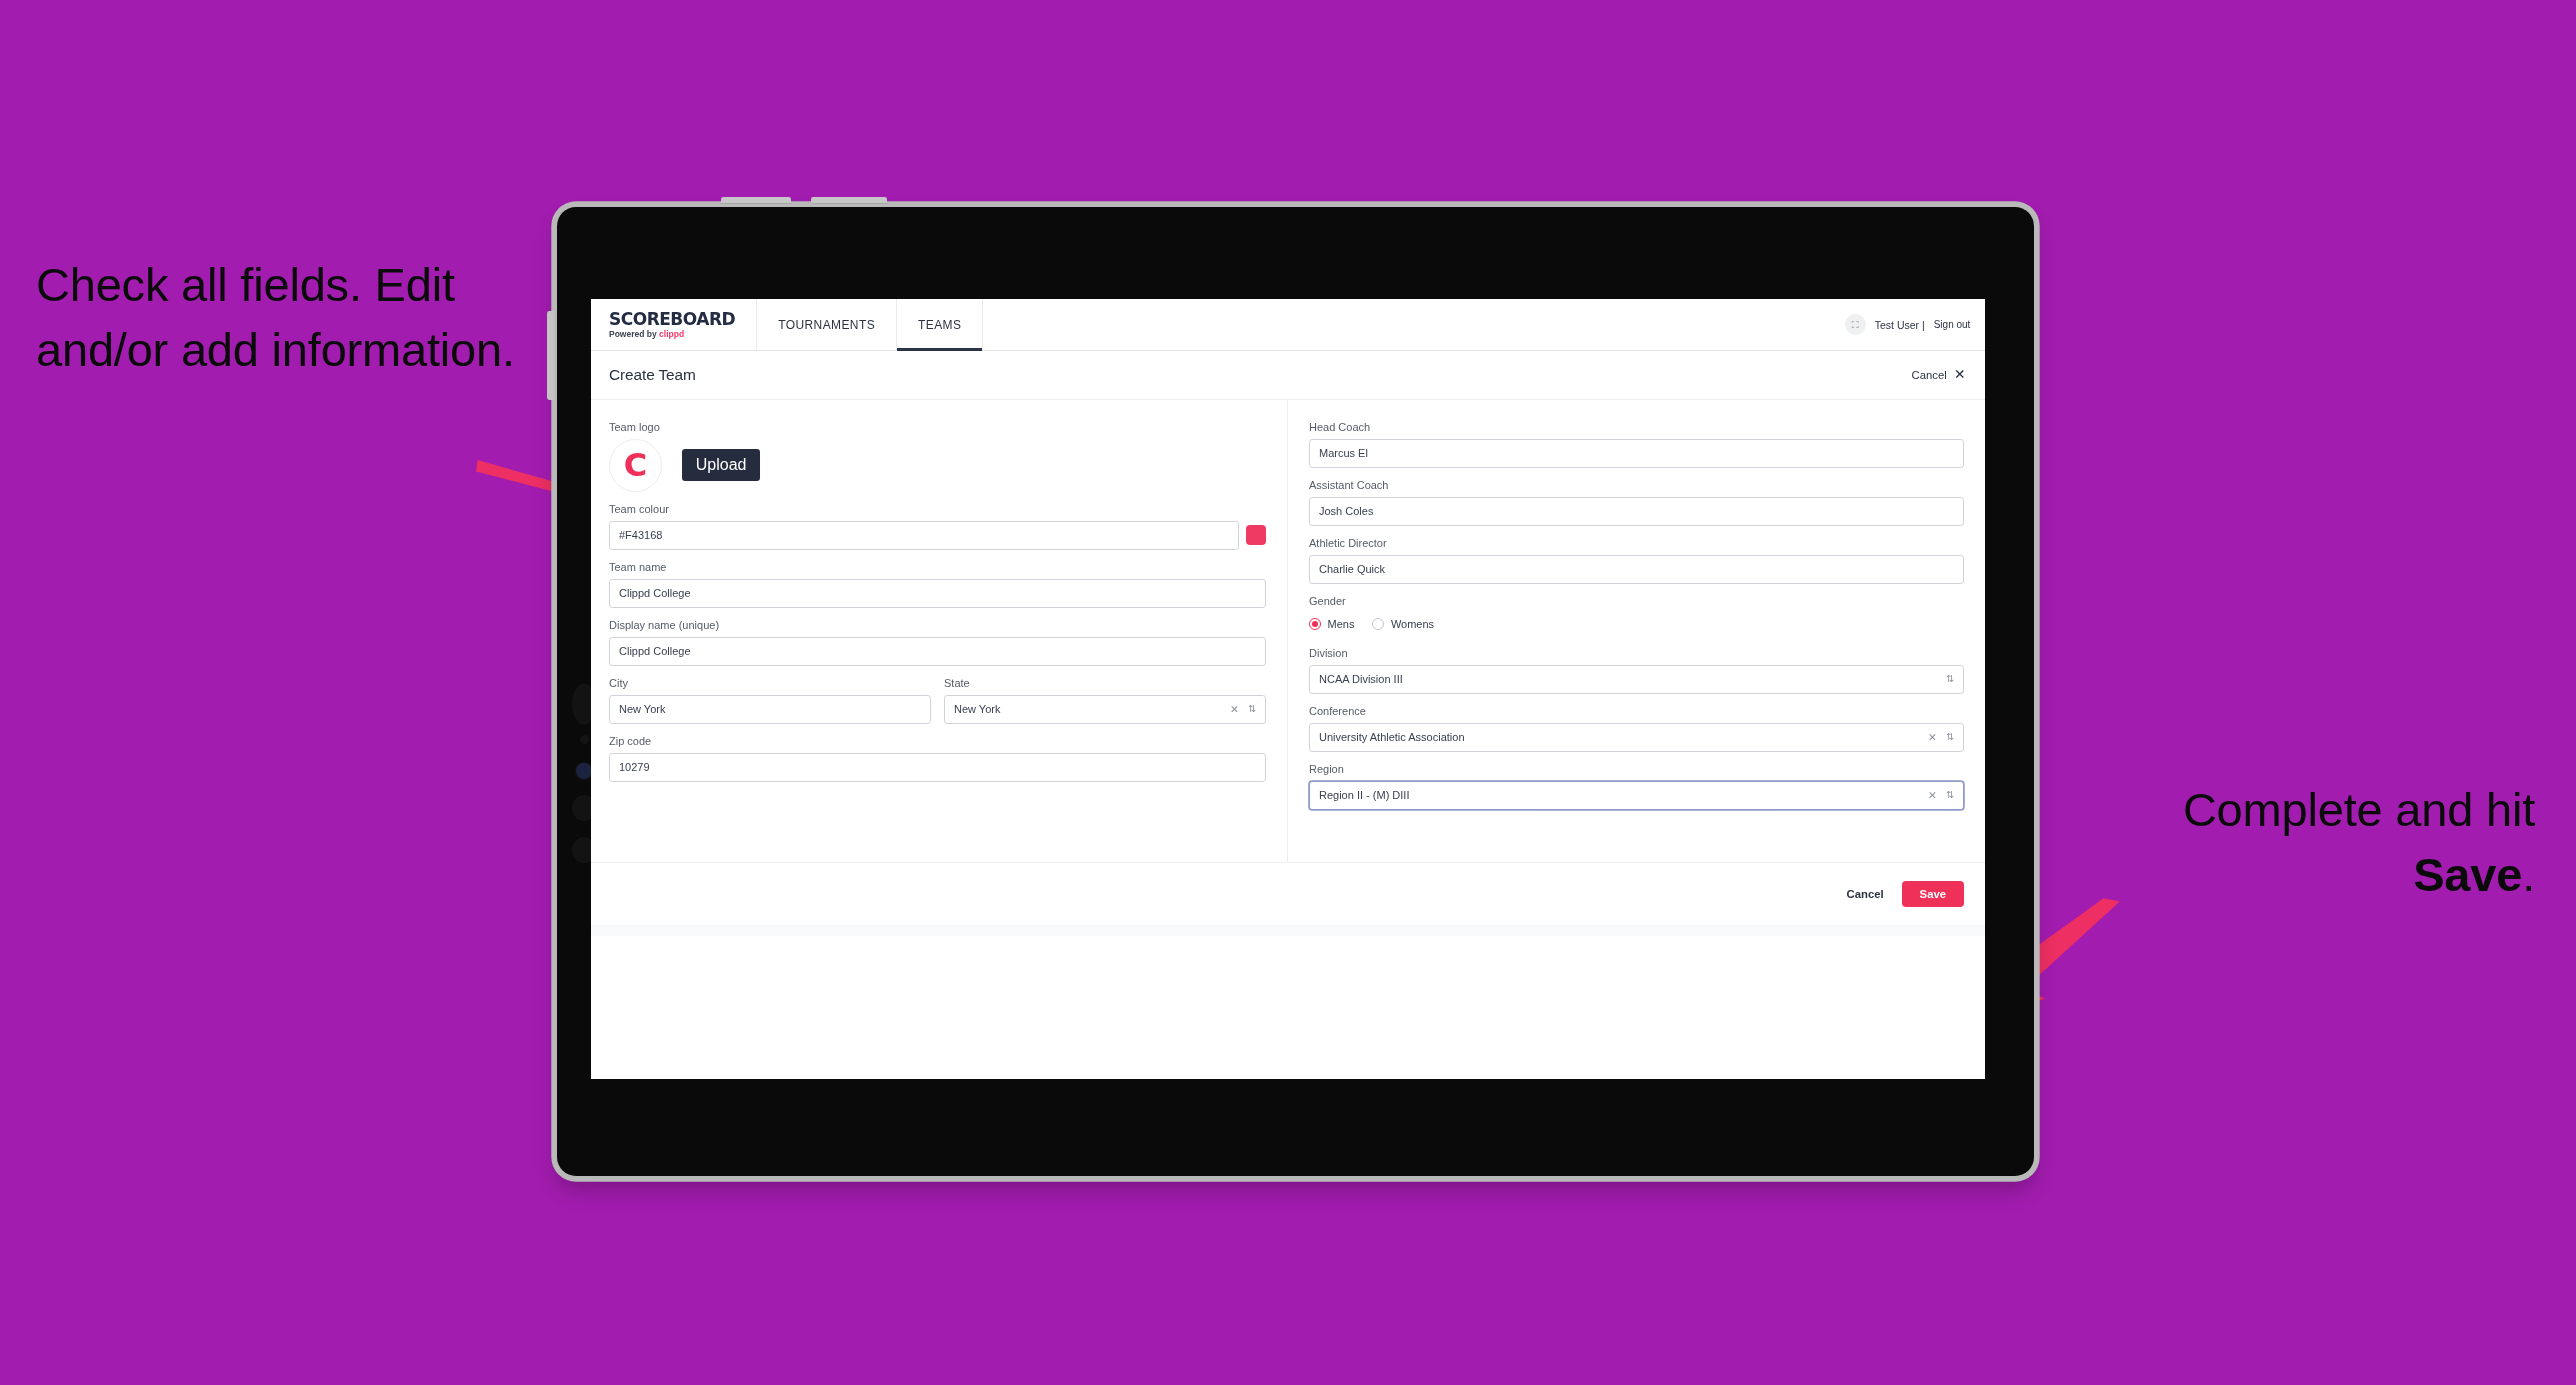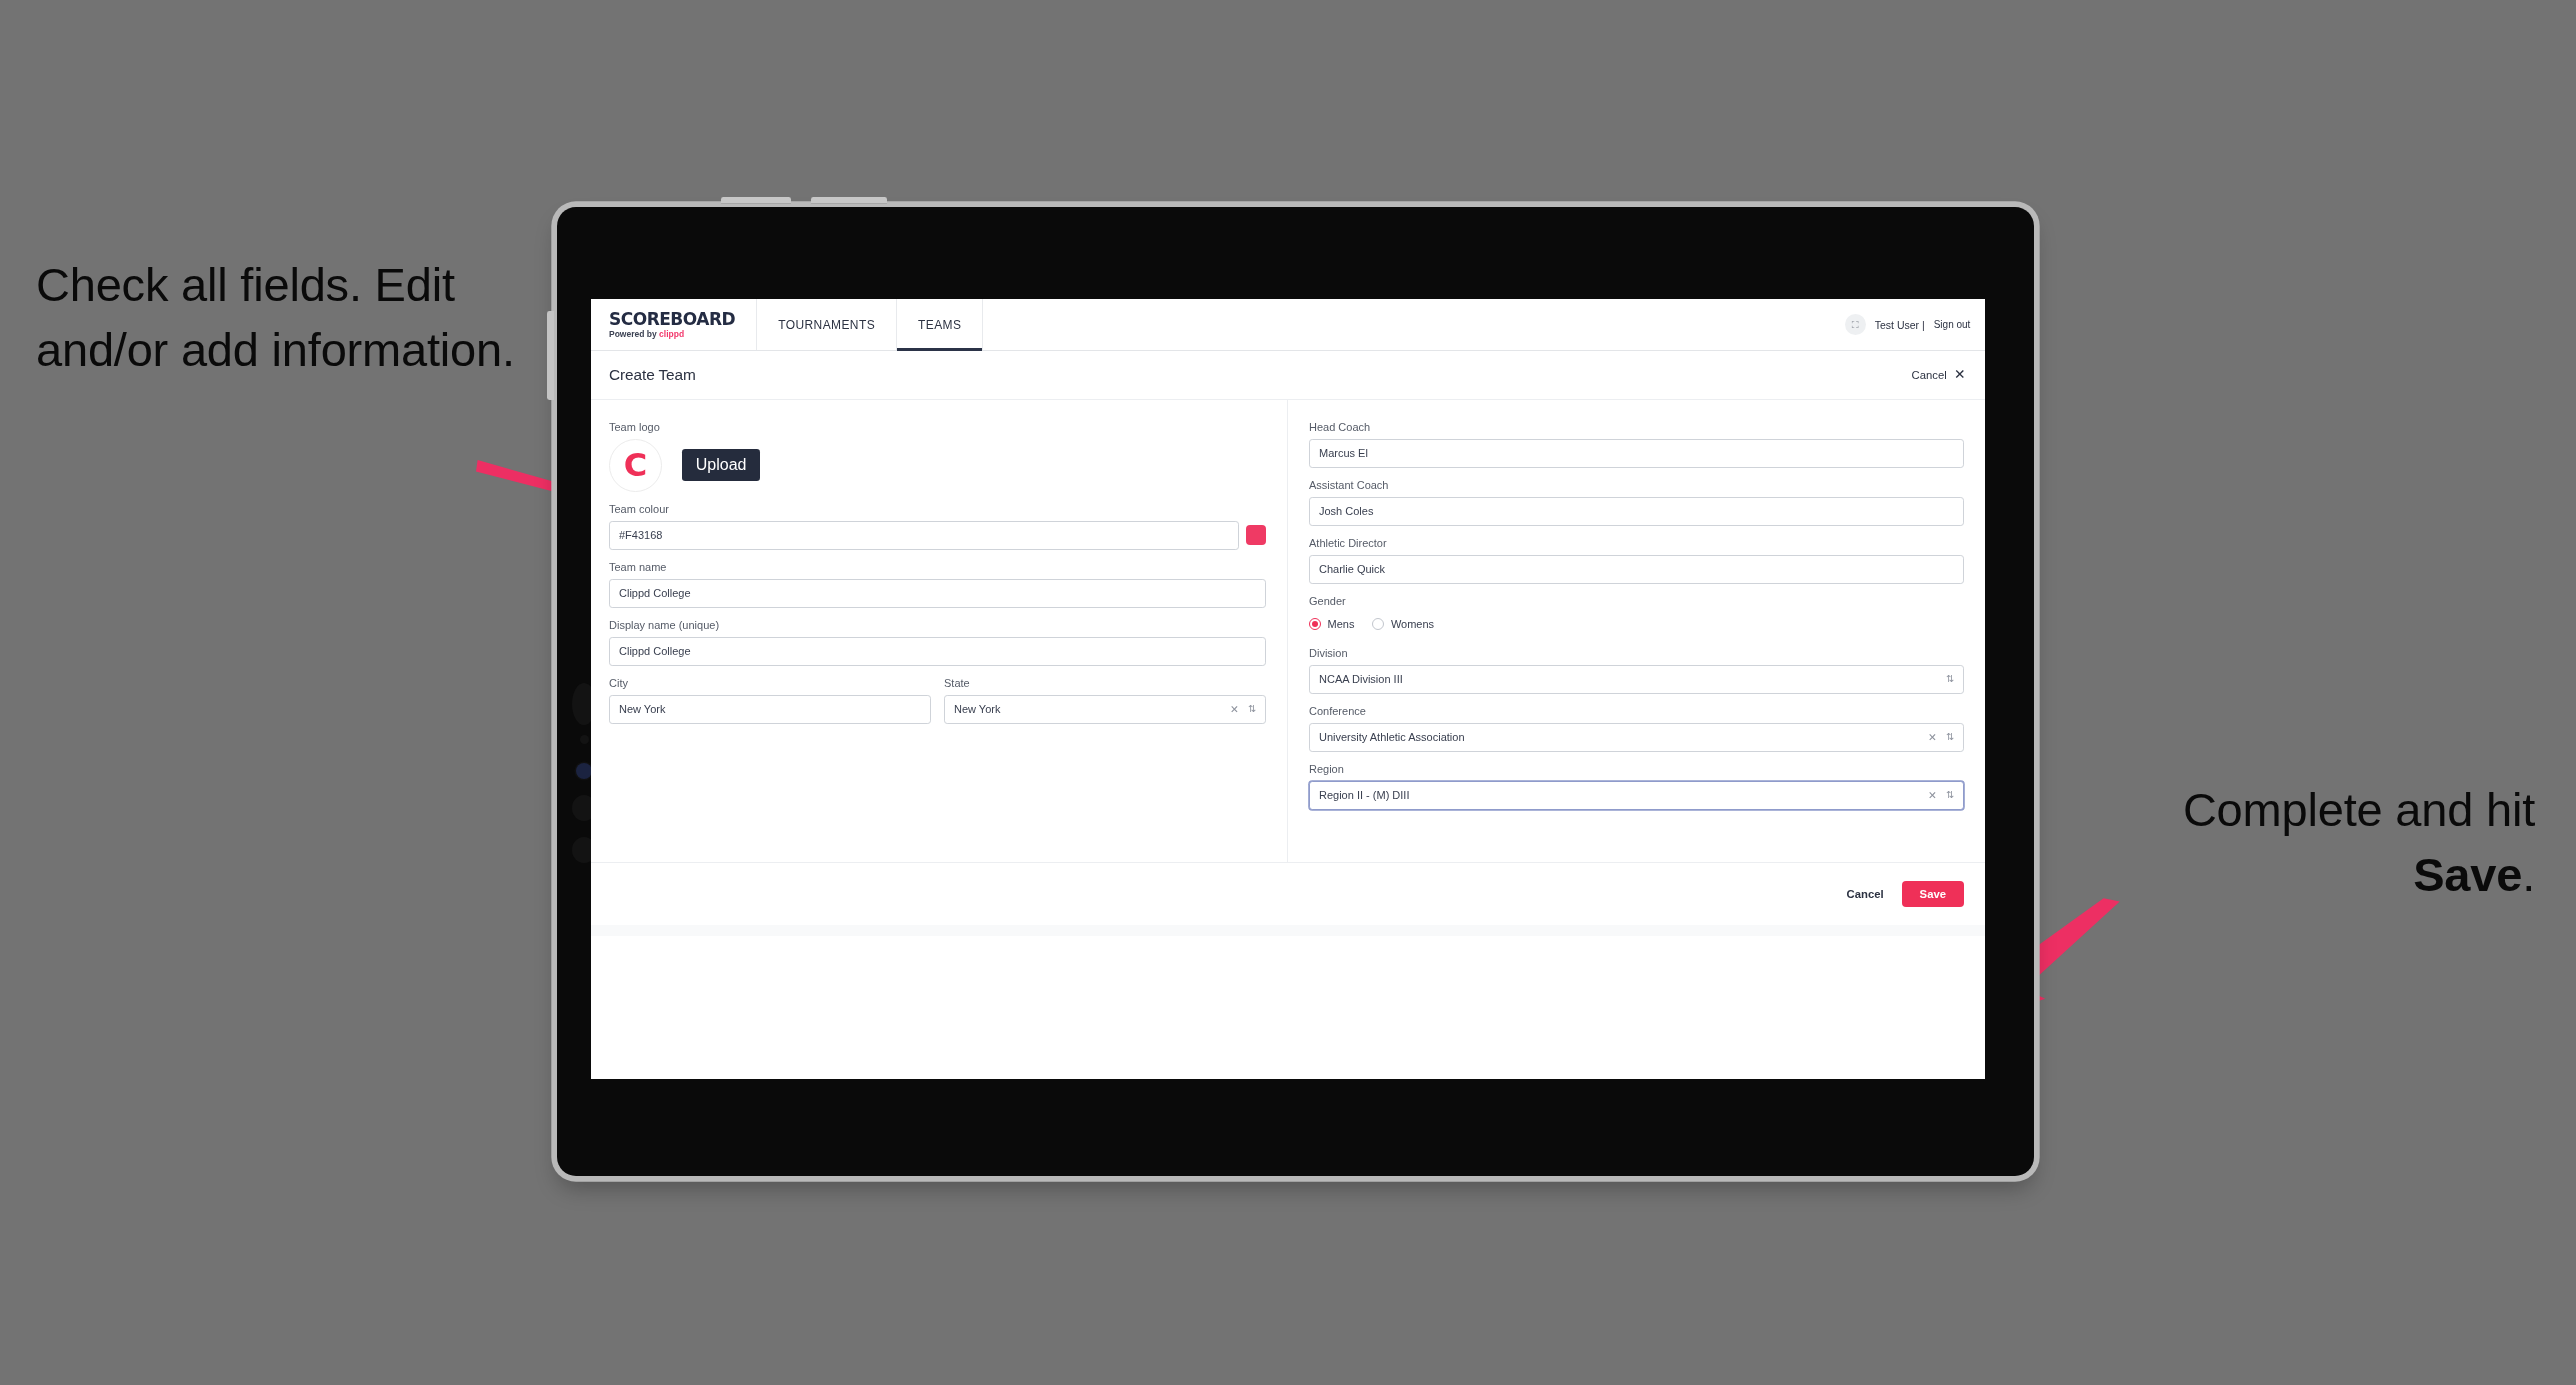--- a/index.html
+++ b/index.html
@@ -2,21 +2,21 @@
 <html style="font-size:13px"><head>
 <meta charset="utf-8">
 <style>
   * { box-sizing: border-box; margin: 0; padding: 0; }
   html, body {
     width: 2576px; height: 1386px;
     background: #ffffff;
     font-family: "Liberation Sans", sans-serif;
     overflow: hidden;
   }
-  #stage { position: relative; width: 2576px; height: 1386px; background: #737373; }
+  #stage { position: relative; width: 2576px; height: 1386px; background: #a21caf; }
 
   
   .annot {
     position: absolute;
     color: #0a0a0a;
     font-size: 47px;
     line-height: 1.38;
     font-weight: 400;
     letter-spacing: -0.2px;
   }
@@ -326,20 +326,26 @@
               <div class="fcontrol select">
                 <span class="val">New York</span>
                 <span class="adorn">
                   <span class="clear">✕</span>
                   <span class="caret">⇅</span>
                 </span>
               </div>
             </div>
           </div>
 
+          <div class="field">
+            <label class="flabel">Zip code</label>
+            <div class="fcontrol">
+              <span class="val">10279</span>
+            </div>
+          </div>
         </div>
 
         <div class="col" id="col-right">
 
           <div class="field">
             <label class="flabel">Head Coach</label>
             <div class="fcontrol">
               <span class="val">Marcus El</span>
             </div>
           </div>

